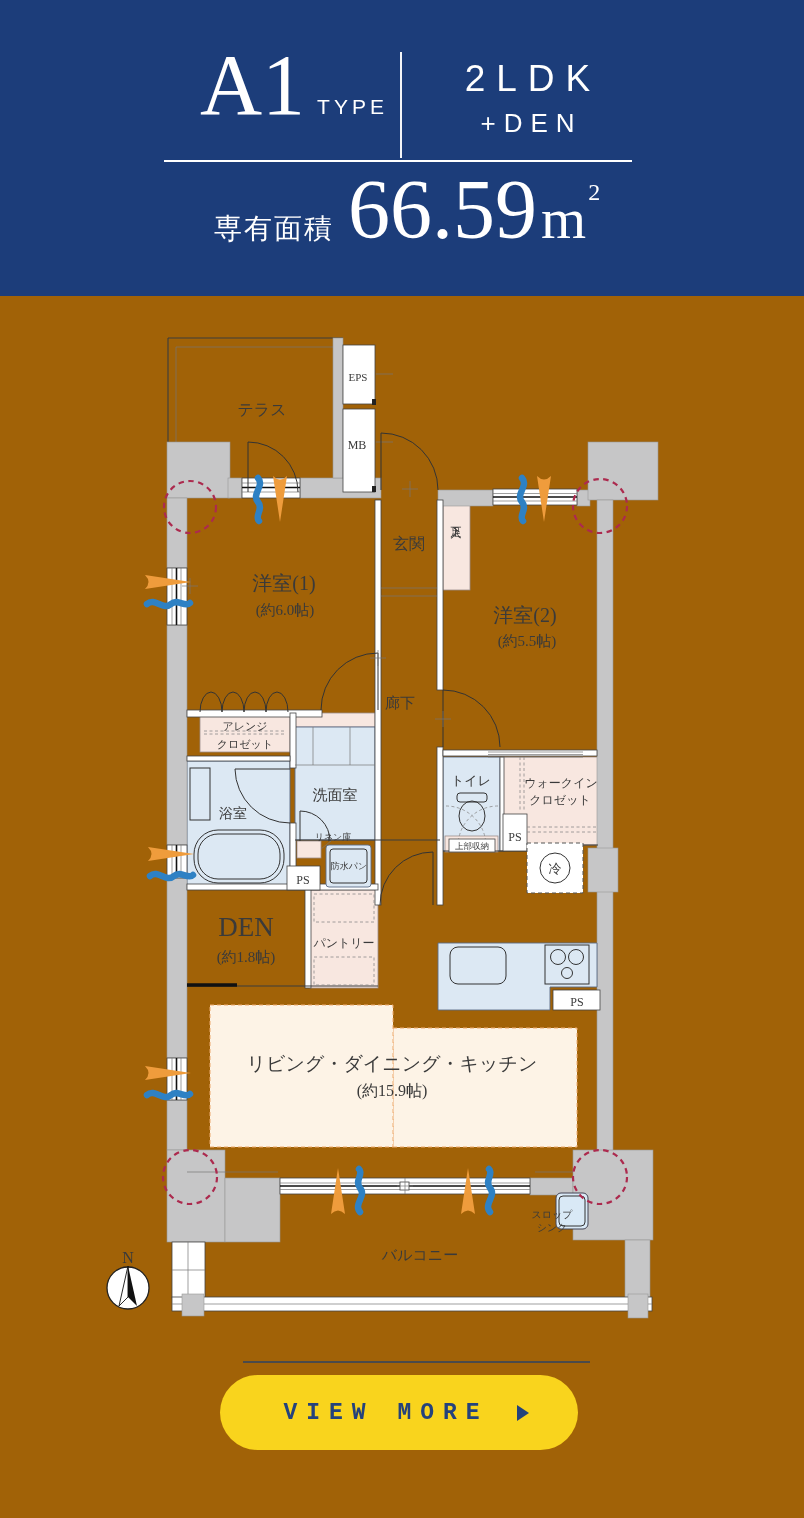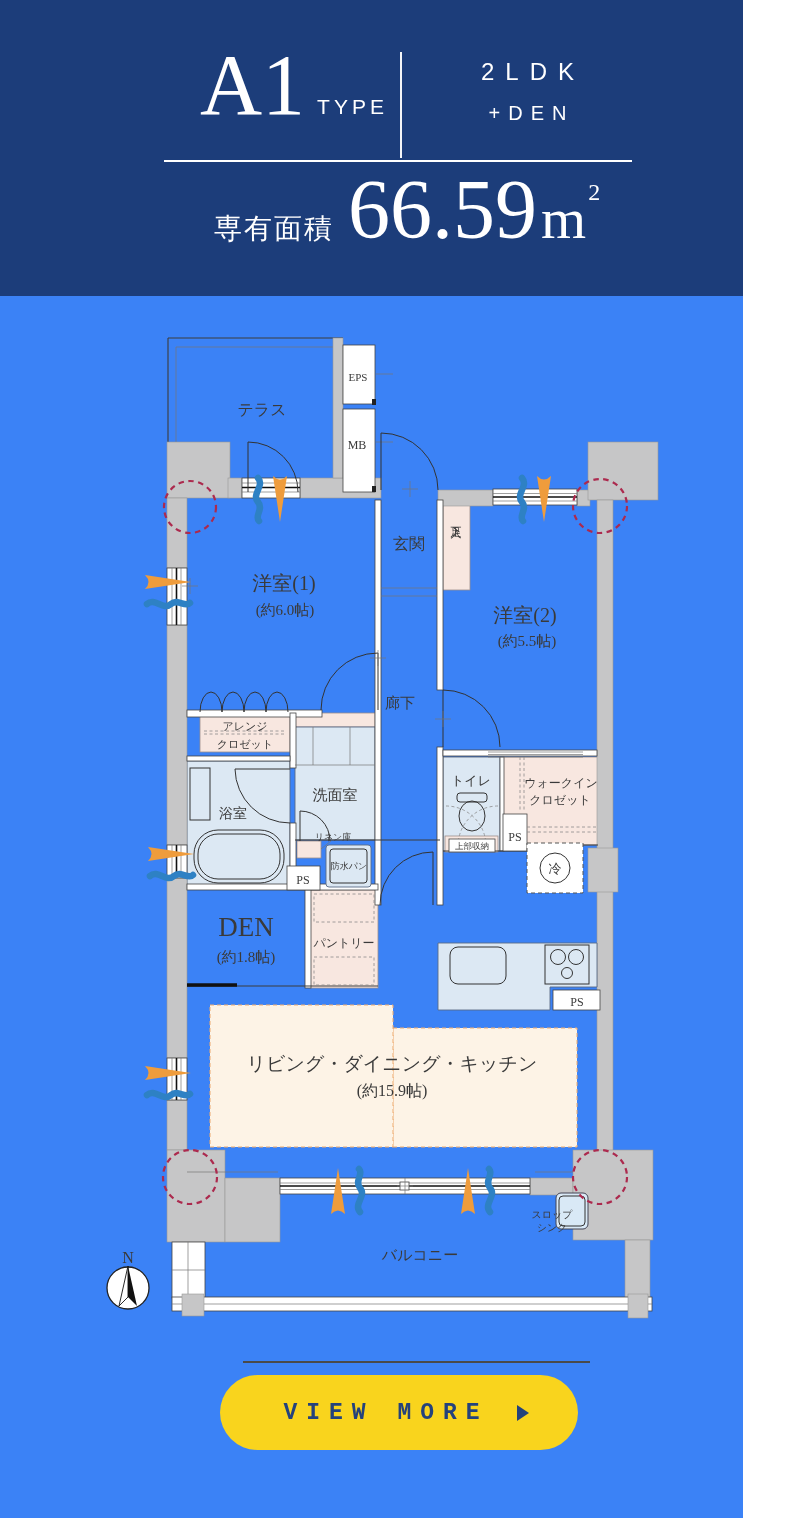--- a/index.html
+++ b/index.html
@@ -1,26 +1,26 @@
 <!DOCTYPE html>
 <html><head>
 <meta charset="utf-8">
 <style>
   html,body{margin:0;padding:0;background:#fff;}
-  .page{position:relative;width:743px;height:1518px;background:#3b82f6;overflow:hidden;
+  .page{position:relative;width:804px;height:1518px;background:#a16207;overflow:hidden;
         font-family:"Liberation Sans",sans-serif;}
   
   .hero{position:absolute;left:0;top:0;width:804px;height:296px;background:#1c3d7a;color:#fff;}
   .type-block{position:absolute;left:200px;top:42px;display:flex;align-items:baseline;}
   .type-a{font-family:"Liberation Serif",serif;font-size:86px;line-height:1;font-weight:400;}
   .type-suffix{font-size:21px;letter-spacing:4px;margin-left:12px;}
   .vdiv{position:absolute;left:400px;top:52px;width:2px;height:106px;background:rgba(255,255,255,.95);}
   .layout-block{position:absolute;left:425px;top:58px;width:205px;text-align:center;}
-  .layout-main{font-size:24px;letter-spacing:11px;text-indent:11px;}
-  .layout-sub{font-size:20px;letter-spacing:8px;text-indent:8px;margin-top:16px;}
+  .layout-main{font-size:37px;letter-spacing:11px;text-indent:11px;}
+  .layout-sub{font-size:26px;letter-spacing:8px;text-indent:8px;margin-top:8px;}
   .hrule{position:absolute;left:164px;top:160px;width:468px;height:2px;background:#fff;}
   .area-row{position:absolute;left:214px;top:168px;display:flex;align-items:baseline;color:#fff;}
   .area-label{font-family:Liberation Sans, sans-serif;font-size:28px;letter-spacing:2px;text-align:right;}
   .area-value{font-family:"Liberation Serif",serif;font-size:84px;line-height:1;margin-left:14px;text-align:center;}
   .area-unit{font-family:"Liberation Serif",serif;font-size:58px;margin-left:4px;}
   .area-sup{font-family:"Liberation Serif",serif;font-size:24px;position:relative;top:-38px;left:2px;}
   
   .plansvg{position:absolute;left:0;top:330px;}
   .w{fill:#c6c6c7;stroke:#979797;stroke-width:.6;}
   .pk{fill:#f8e7e0;stroke:#9c8f8c;stroke-width:.8;}

